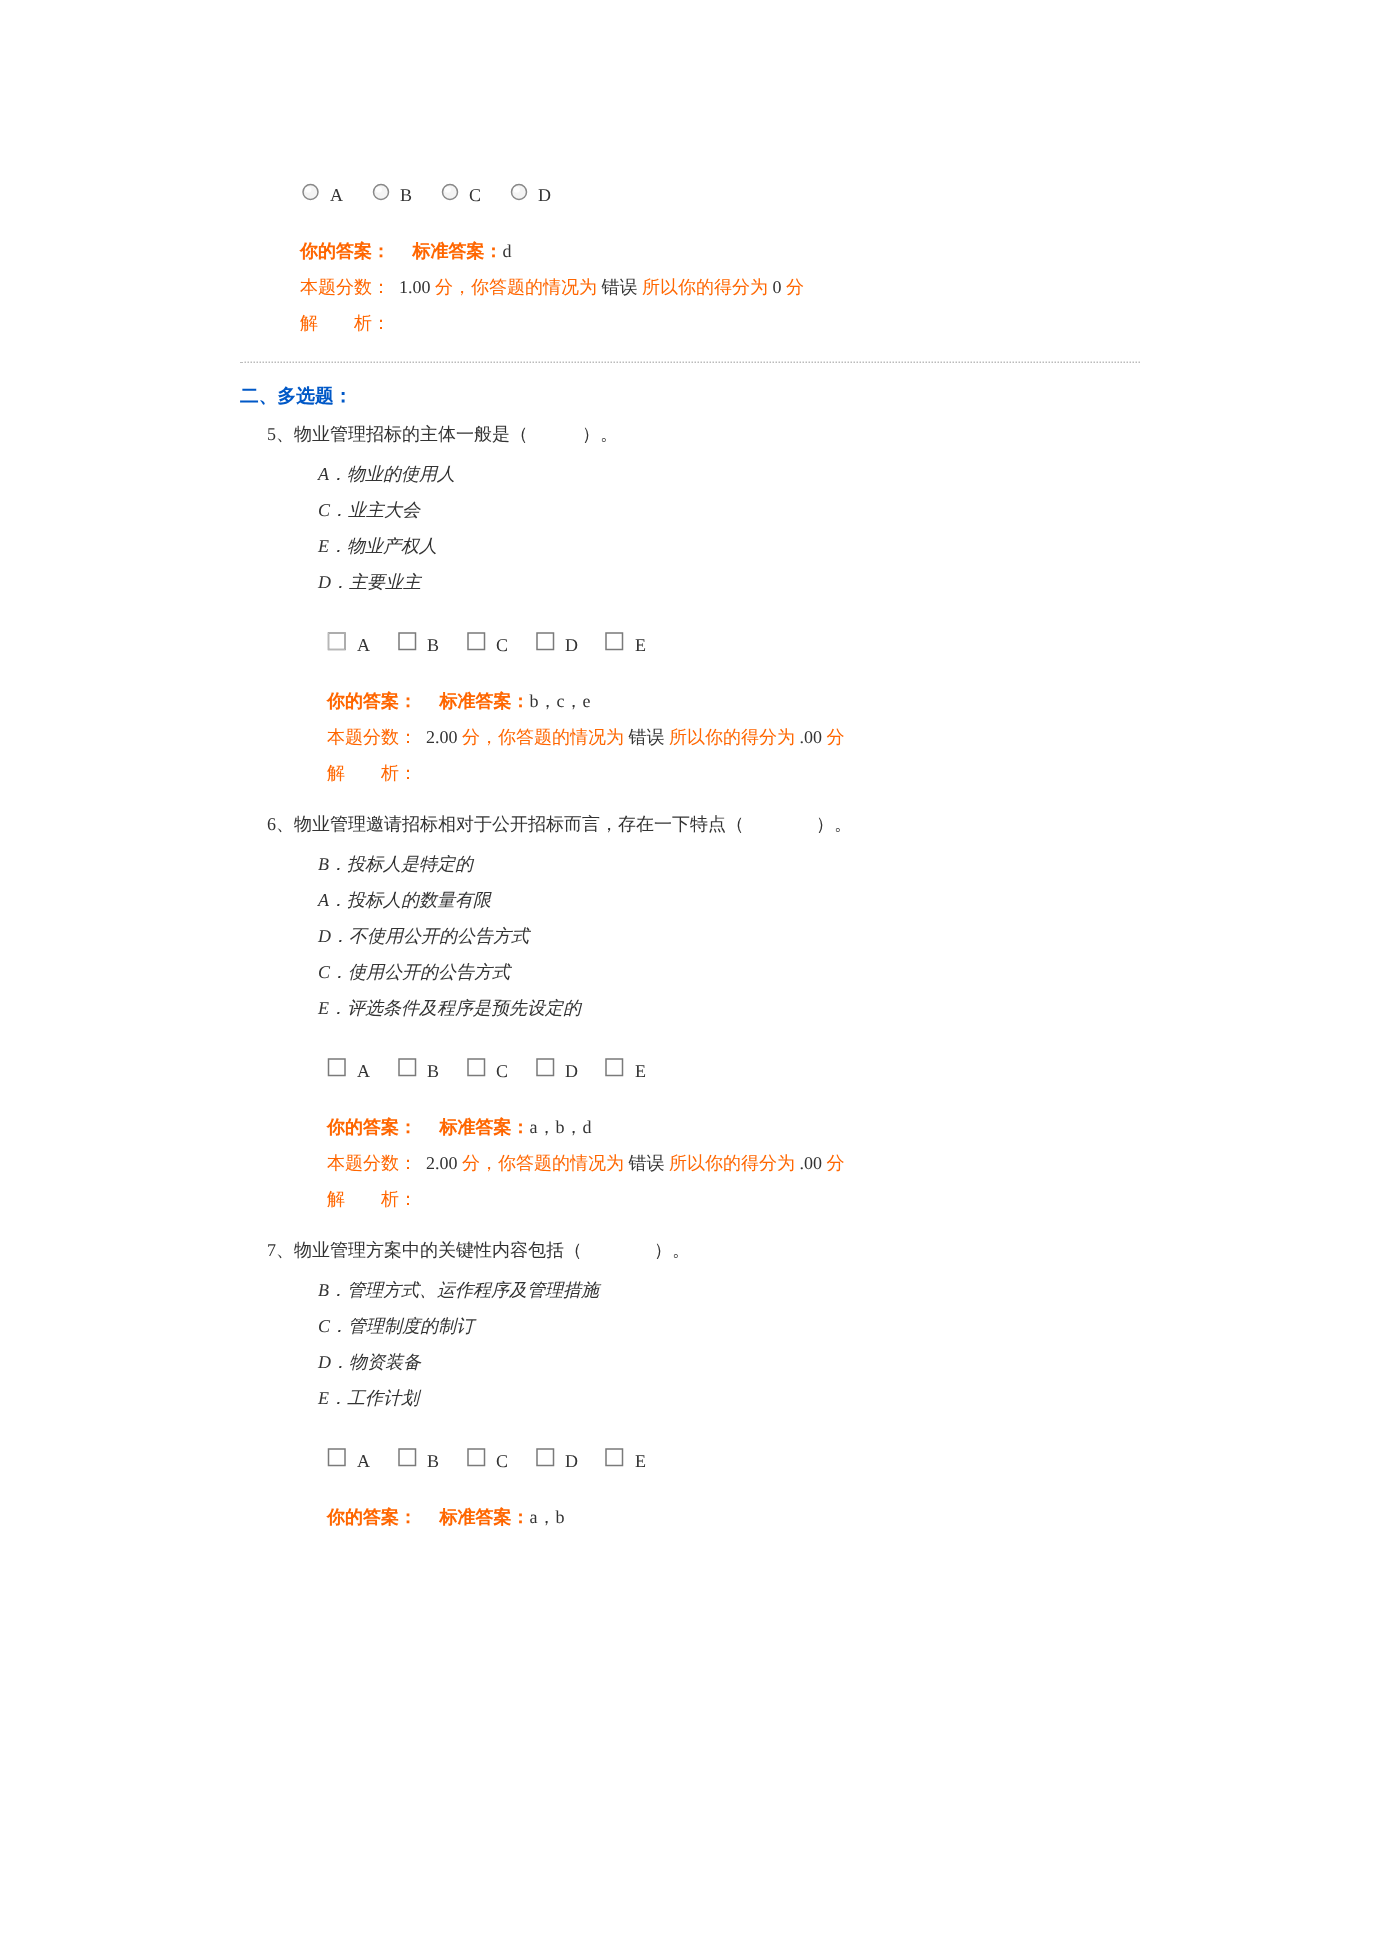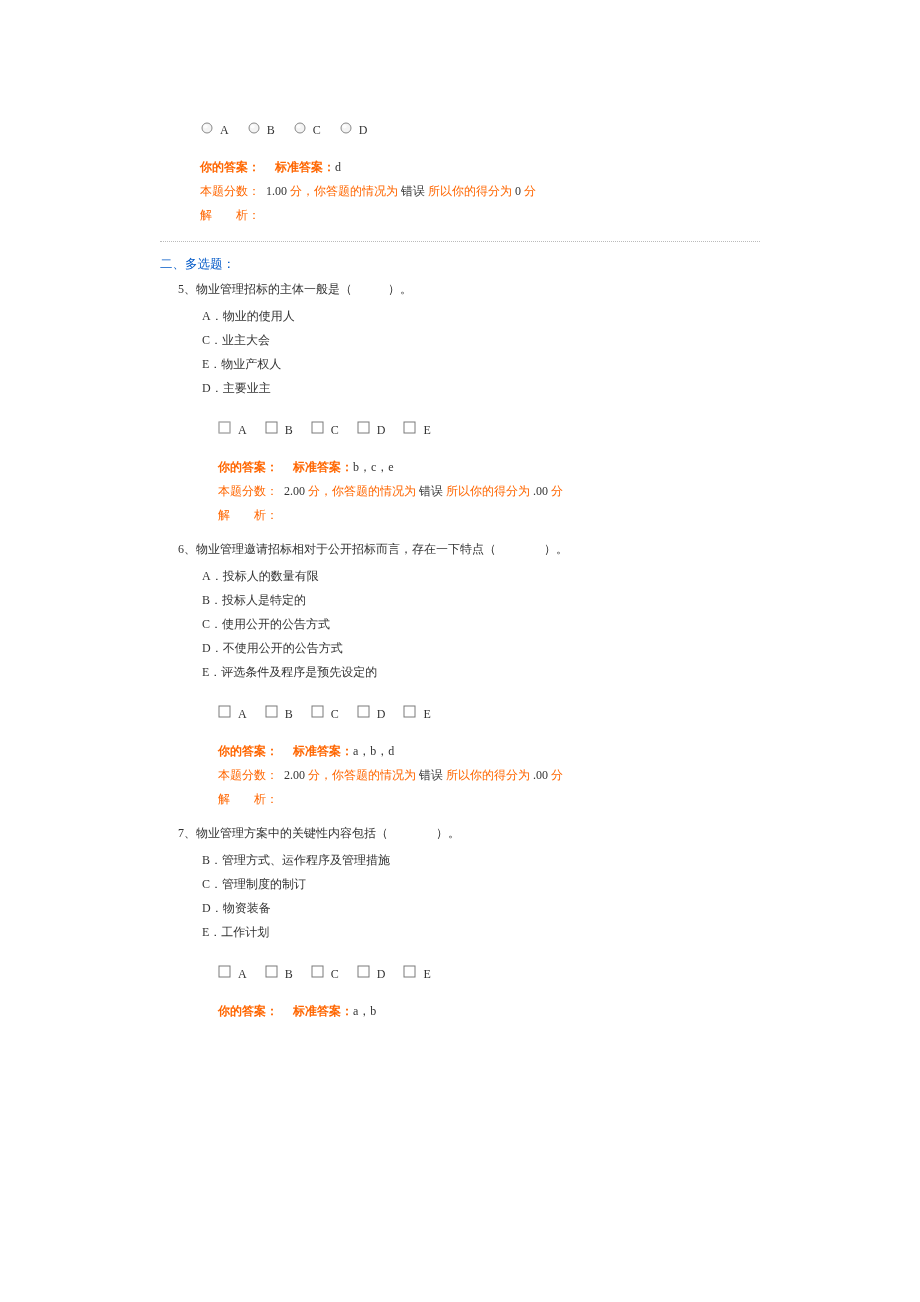--- a/index.html
+++ b/index.html
@@ -39,34 +39,35 @@
   }
   .orange { color: #f60; }
   .bold { font-weight: bold; }
   .val { color: #333; }
   hr.dotted {
     border: none;
     border-top: 1px dotted #bbb;
     margin: 14px 0;
   }
   .section-title {
-    font-weight: normal;
+    font-weight: bold;
     color: #0058c7;
     font-size: 12.5px;
     margin: 8px 0 8px 0;
   }
   .question {
     margin: 6px 0 0 18px;
   }
   .q-stem {
     margin: 8px 0 6px 0;
   }
   .choices {
-    margin-left: 24px;
+    margin-left: 34px;
     line-height: 2.0;
+    font-style: italic;
   }
   .q-block { margin-bottom: 10px; }
 </style>
 </head>
 <body>
 
 <div class="page">
 
   <div class="q-block">
     <div class="options-row">
@@ -169,24 +170,24 @@
         <span class="orange">本题分数：</span>
         <span>&nbsp;</span><span class="val">2.00</span><span class="orange"> 分，</span><span class="orange">你答题的情况为</span><span class="val"> 错误 </span><span class="orange">所以你的得分为</span><span class="val"> .00</span><span class="orange"> 分</span>
       </div>
       <div class="orange">解　　析：</div>
     </div>
   </div>
 
   <div class="question q-block">
     <div class="q-stem">6、物业管理邀请招标相对于公开招标而言，存在一下特点（　　　　）。</div>
     <div class="choices">
+      <div>B．投标人是特定的</div>
       <div>A．投标人的数量有限</div>
-      <div>B．投标人是特定的</div>
+      <div>D．不使用公开的公告方式</div>
       <div>C．使用公开的公告方式</div>
-      <div>D．不使用公开的公告方式</div>
       <div>E．评选条件及程序是预先设定的</div>
     </div>
     <div class="options-row">
       <span class="checkbox-icon">
           <svg width="14" height="14">
             <rect x="1" y="1" width="11" height="11" fill="#fff" stroke="#7a7a7a"></rect>
           </svg>
         </span>
       <span class="opt-label">A</span>
       <span class="checkbox-icon">

